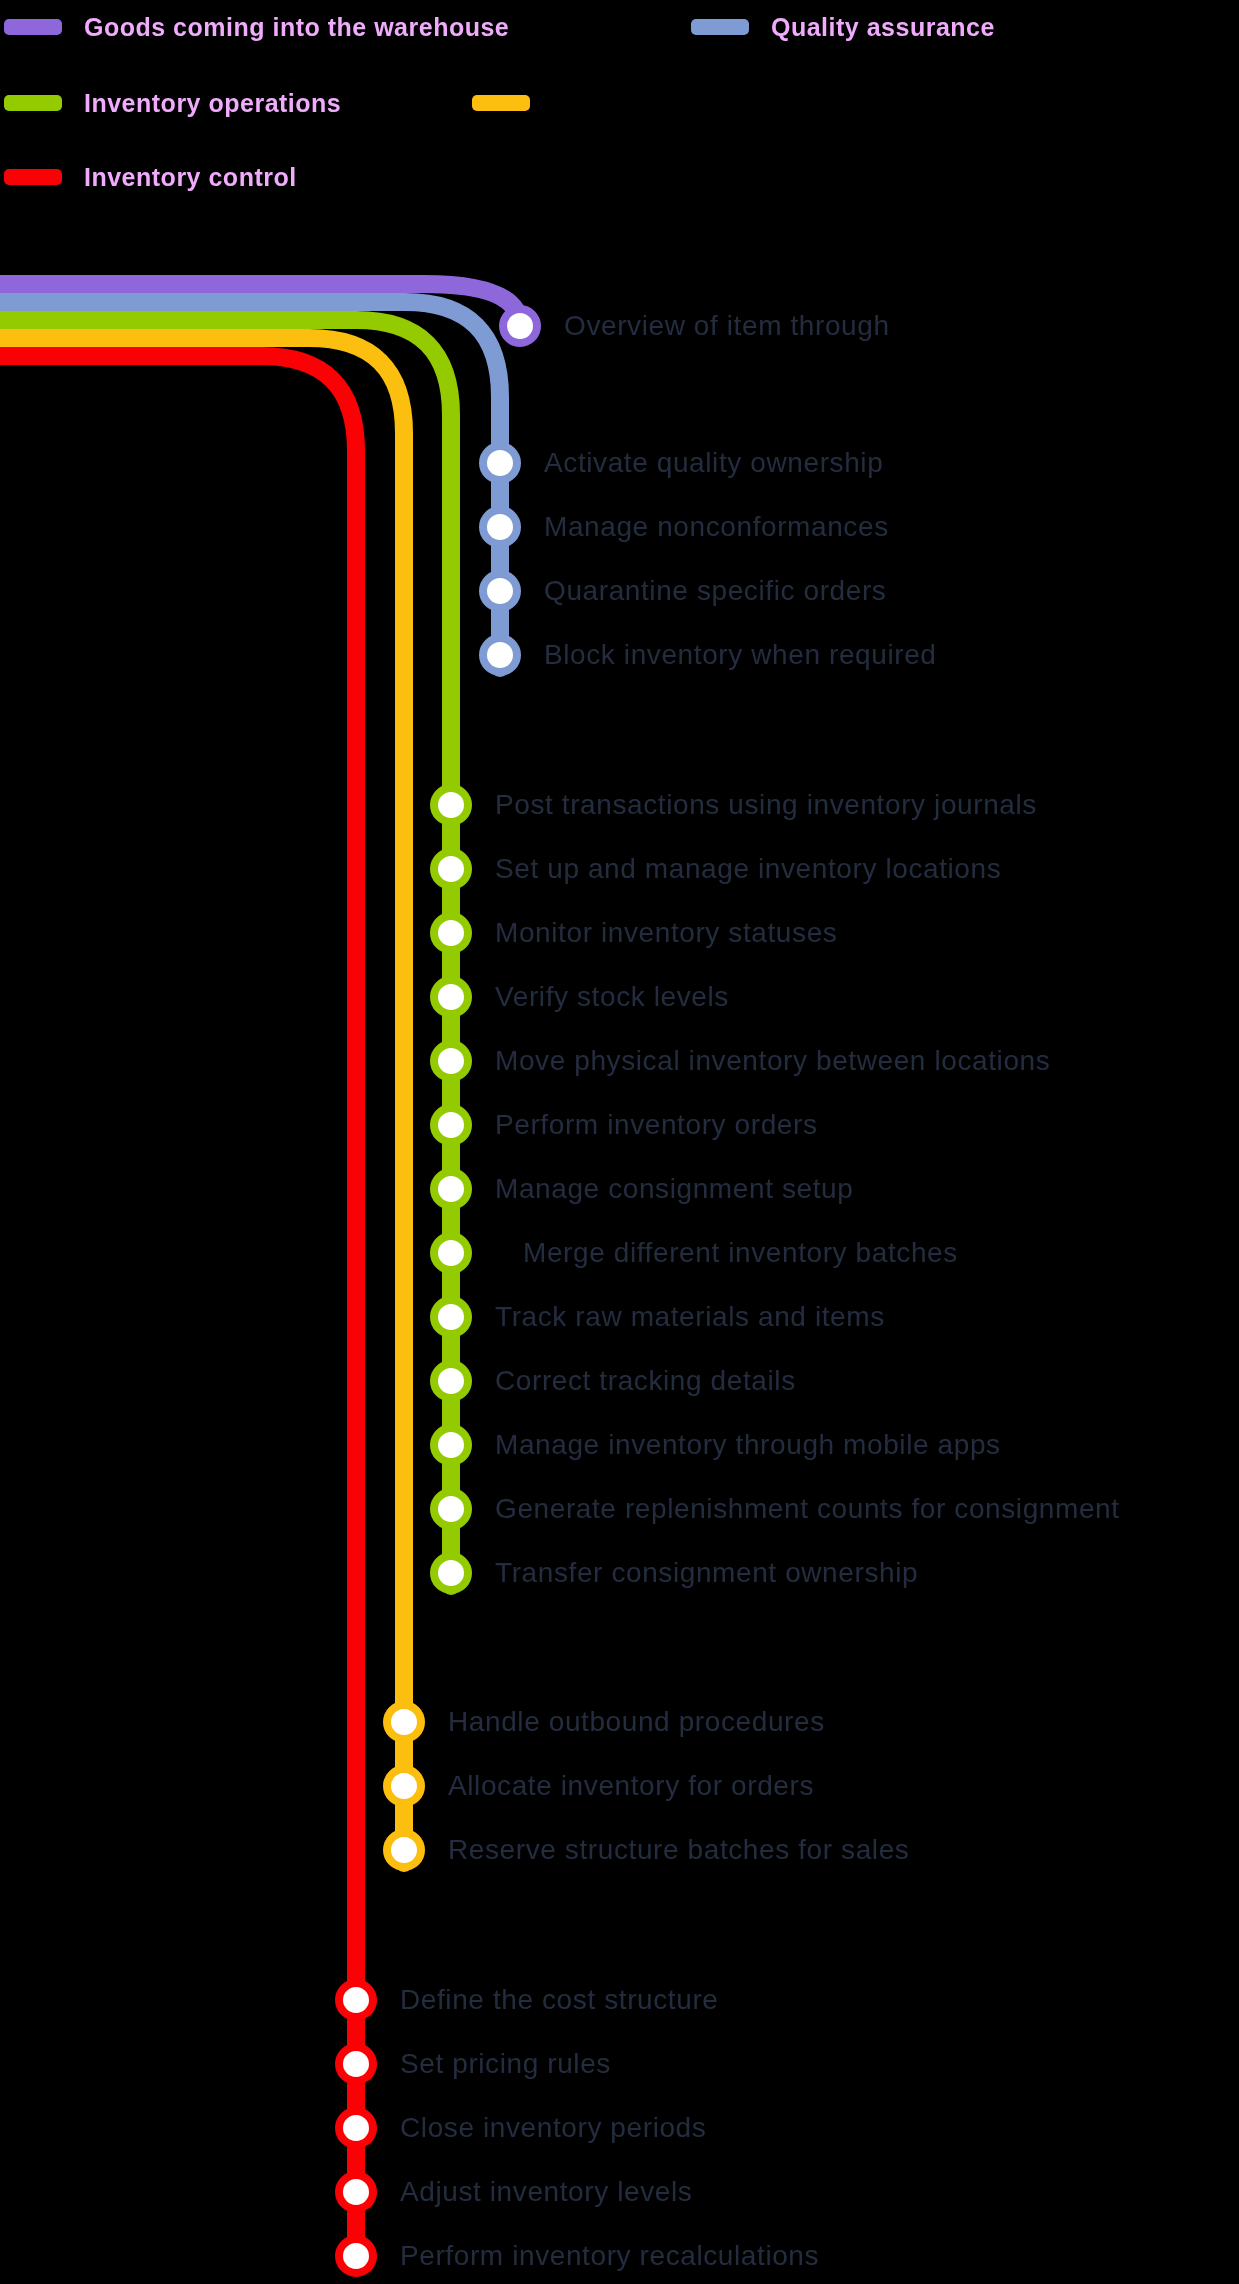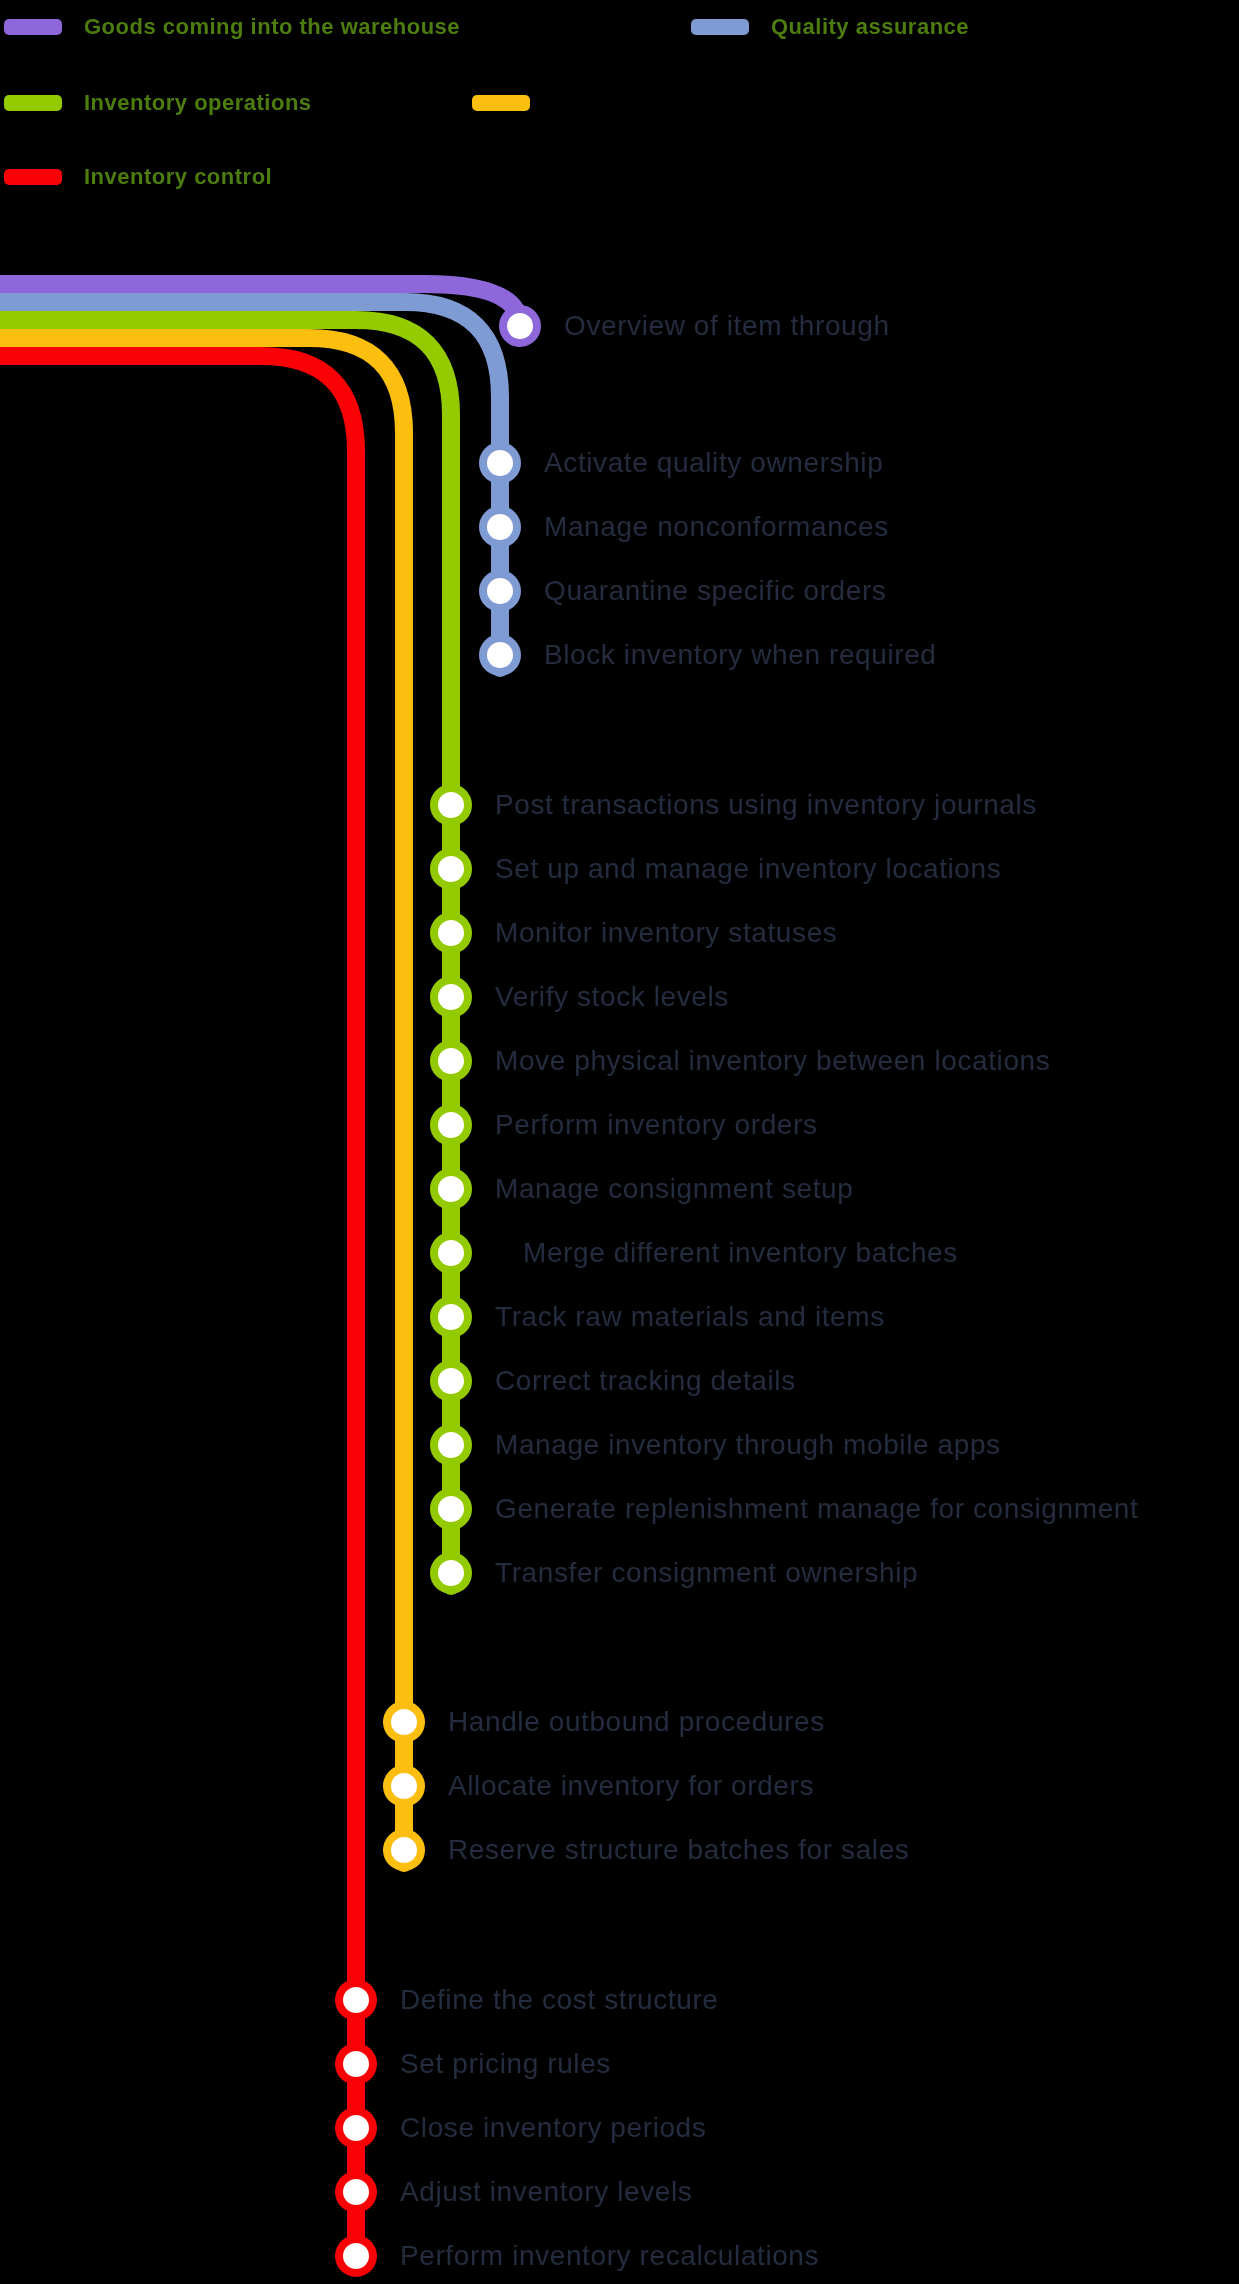--- a/index.html
+++ b/index.html
@@ -5,22 +5,22 @@
   html,body{margin:0;padding:0}
   body{
     width:1239px;height:2284px;position:relative;overflow:hidden;
     background:#000000;
     font-family:"Liberation Sans", sans-serif;
   }
   .map-svg{position:absolute;left:0;top:0;display:block}
   .legend-item{position:absolute;display:flex;align-items:center;height:36px}
   .swatch{width:58px;height:16px;border-radius:5px;margin-right:22px;flex:none}
   .legend-label{
-    font-size:22px;font-weight:bold;letter-spacing:.5px;
-    color:#4d7c0f;white-space:nowrap;
+    font-size:25px;font-weight:bold;letter-spacing:.5px;
+    color:#f0abfc;white-space:nowrap;
   }
   .station-label{
     position:absolute;height:40px;line-height:40px;
     font-size:28px;letter-spacing:.6px;
     color:#242D3F;white-space:nowrap;
   }
 </style>
 </head>
 <body>
 
@@ -105,21 +105,21 @@
   <div class="station-label" style="left:495px;top:849px">Set up and manage inventory locations</div>
   <div class="station-label" style="left:495px;top:913px">Monitor inventory statuses</div>
   <div class="station-label" style="left:495px;top:977px">Verify stock levels</div>
   <div class="station-label" style="left:495px;top:1041px">Move physical inventory between locations</div>
   <div class="station-label" style="left:495px;top:1105px">Perform inventory orders</div>
   <div class="station-label" style="left:495px;top:1169px">Manage consignment setup</div>
   <div class="station-label" style="left:523px;top:1233px">Merge different inventory batches</div>
   <div class="station-label" style="left:495px;top:1297px">Track raw materials and items</div>
   <div class="station-label" style="left:495px;top:1361px">Correct tracking details</div>
   <div class="station-label" style="left:495px;top:1425px">Manage inventory through mobile apps</div>
-  <div class="station-label" style="left:495px;top:1489px">Generate replenishment manage for consignment</div>
+  <div class="station-label" style="left:495px;top:1489px">Generate replenishment counts for consignment</div>
   <div class="station-label" style="left:495px;top:1553px">Transfer consignment ownership</div>
 
   <div class="station-label" style="left:448px;top:1702px">Handle outbound procedures</div>
   <div class="station-label" style="left:448px;top:1766px">Allocate inventory for orders</div>
   <div class="station-label" style="left:448px;top:1830px">Reserve structure batches for sales</div>
 
   <div class="station-label" style="left:400px;top:1980px">Define the cost structure</div>
   <div class="station-label" style="left:400px;top:2044px">Set pricing rules</div>
   <div class="station-label" style="left:400px;top:2108px">Close inventory periods</div>
   <div class="station-label" style="left:400px;top:2172px">Adjust inventory levels</div>

